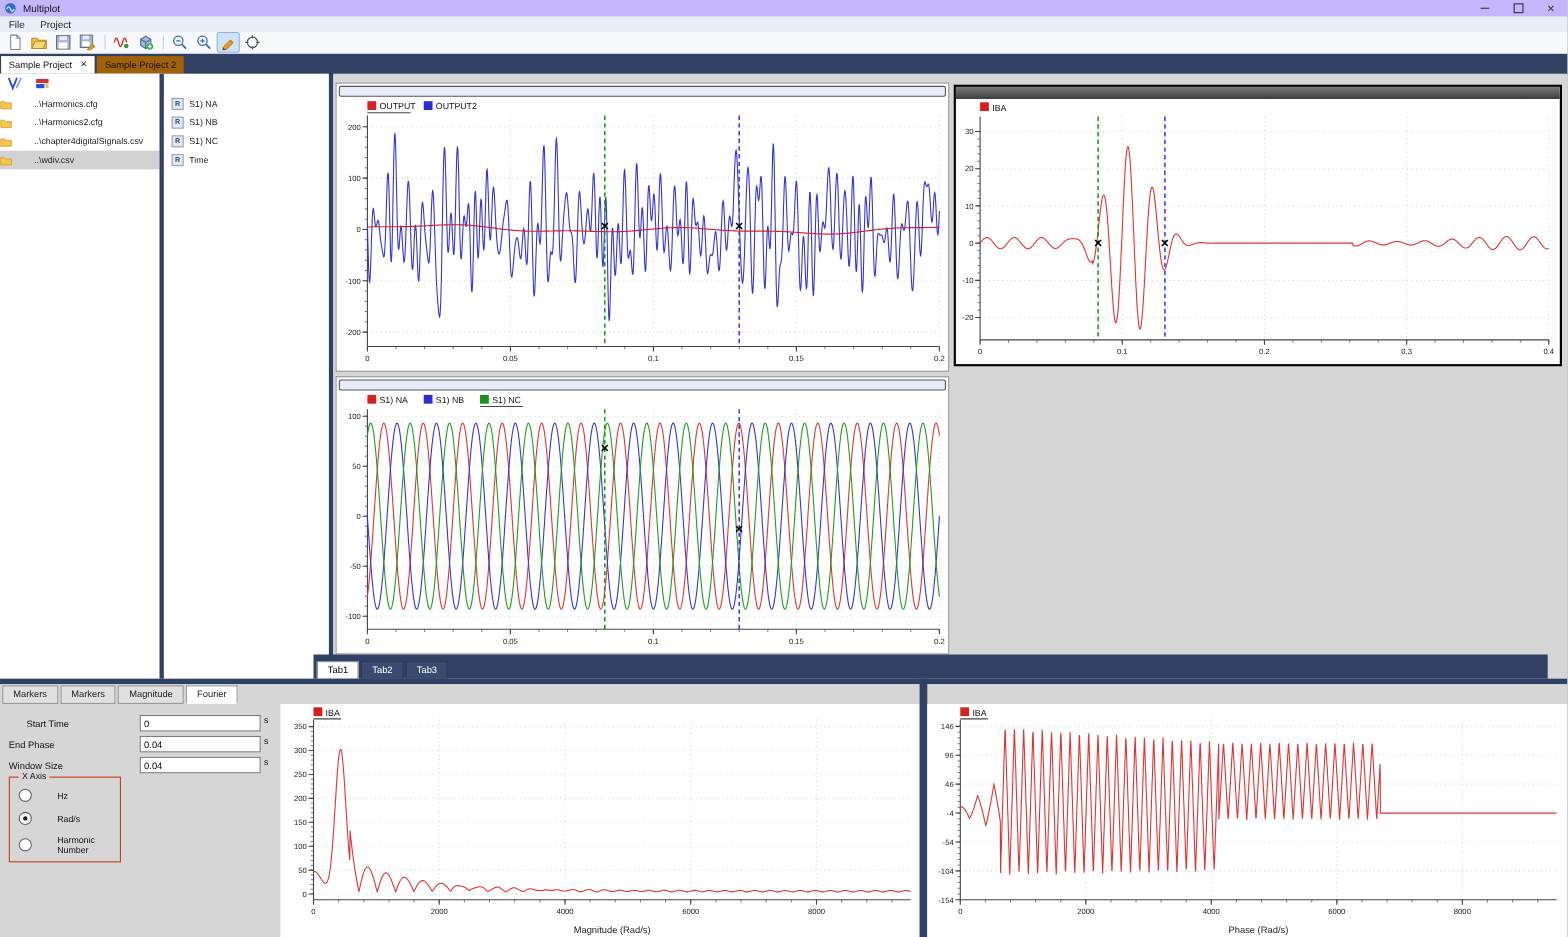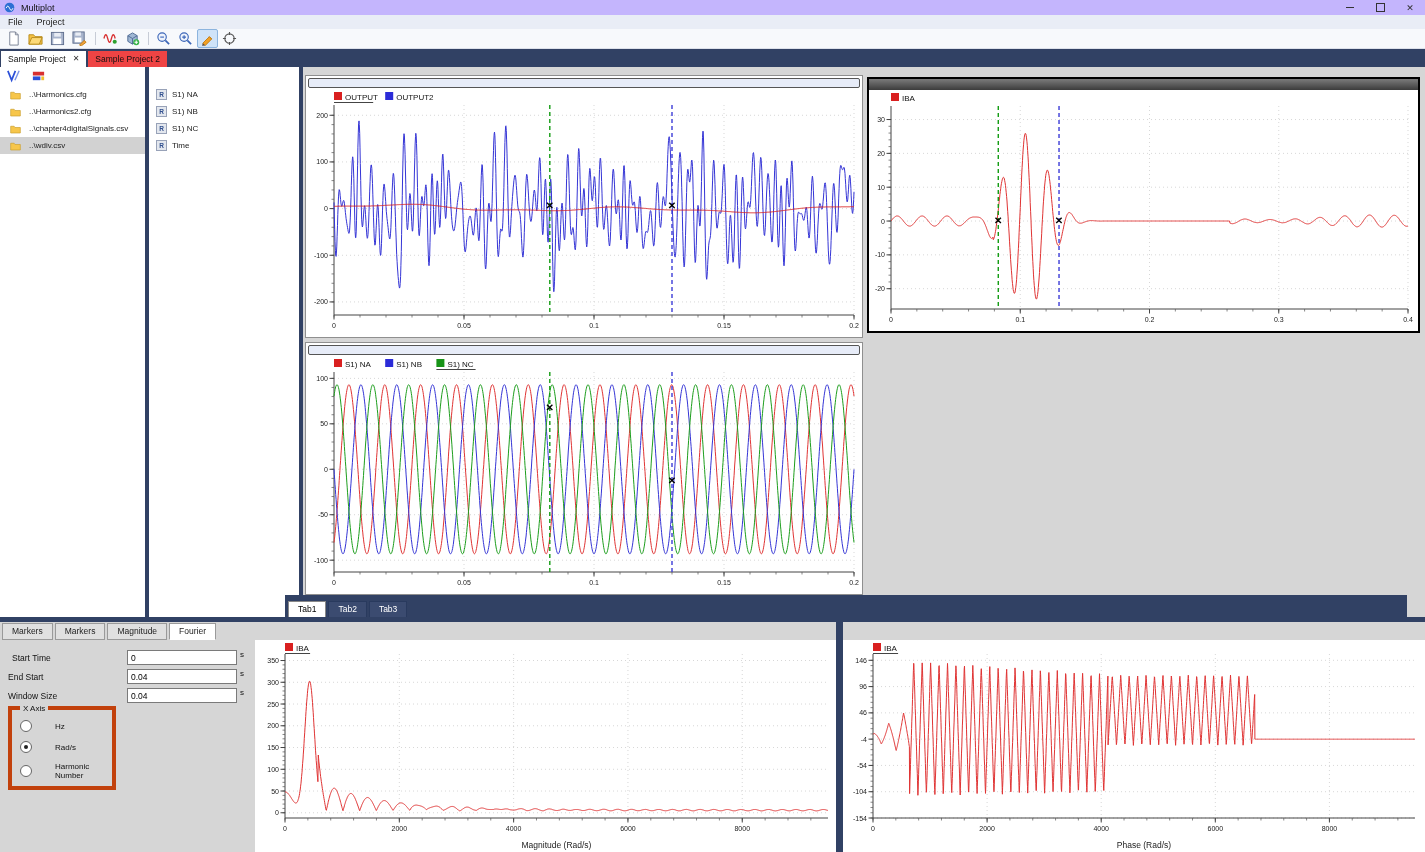--- a/index.html
+++ b/index.html
@@ -14,28 +14,28 @@
   .minbar{width:8px;height:1px;background:#333}
   .resbox{width:7px;height:7px;border:1px solid #333}
   #menubar{left:0;top:15px;width:1425px;height:14px;background:#e9edf6;display:flex;align-items:center;gap:14px;padding-left:8px}
   .menu-item{font-size:9px;color:#222}
   #toolbar{left:0;top:29px;width:1425px;height:19px;background:#f7f9fc;display:flex;align-items:center;padding-left:3px;border-bottom:1px solid #dde1ea}
   .tool{width:19px;height:17px;display:flex;align-items:center;justify-content:center;border:1px solid transparent;border-radius:2px;margin-right:1px}
   .tool.active{background:#cfe3f8;border-color:#8cb4de}
   .tsep{width:1px;height:13px;background:#c7ccd6;margin:0 4px}
   
   #projtabs{left:0;top:49px;width:1425px;height:19px;background:#314164;display:flex;align-items:center;padding-left:1px}
-  .ptab{height:16px;padding:0 7px;display:flex;align-items:center;font-size:8.5px;background:#ef4444;margin-right:2px}
+  .ptab{height:16px;padding:0 7px;display:flex;align-items:center;font-size:8.5px;background:#a16207;margin-right:2px}
   .ptab.active{background:#fff}
   .ptab .x{margin-left:7px;font-size:8px;color:#333}
   
   #leftcol{left:0;top:67px;width:299px;height:550px;background:#fff}
   #lefttools{left:0;top:67px;width:145px;height:17px;background:#fff;display:flex;align-items:center;padding-left:3px;gap:4px}
   #filetree{left:0;top:86px;width:145px;height:529px}
-  .frow{height:17px;display:flex;align-items:center;font-size:8px;padding-left:10px;gap:8px;color:#222;white-space:nowrap}
+  .frow{height:17px;display:flex;align-items:center;font-size:8px;gap:20px;color:#222;white-space:nowrap}
   .frow.sel{background:#d2d2d2}
   #vdiv1{left:145px;top:67px;width:4px;height:550px;background:#314164}
   #signals{left:149px;top:86px;width:150px;height:529px;background:#fff}
   .srow{height:17px;display:flex;align-items:center;font-size:8px;padding-left:7px;gap:5px;color:#222}
   .badge{width:9px;height:9px;background:#e3e7ee;border:1px solid #98a2b8;color:#31508f;font-size:6.5px;font-weight:bold;display:flex;align-items:center;justify-content:center;flex:none}
   #vdiv2{left:299px;top:67px;width:4px;height:550px;background:#314164}
   
   #workspace{left:303px;top:67px;width:1122px;height:550px;background:#d6d6d6}
   .pwin{position:absolute;background:#fff;border:1px solid #8f8f8f;box-sizing:border-box}
   .range-bar{position:absolute;left:2px;top:2px;right:2px;height:8px;border:1px solid #555;background:#e7ecf8;border-radius:2px}
@@ -52,21 +52,21 @@
   .wtab.active{background:#fff;color:#000;border-color:#888}
   
   #dockstrip{left:0;top:617px;width:1425px;height:5px;background:#314164}
   #docktabs{left:0;top:622px;width:1425px;height:18px;background:#d6d6d6;display:flex;align-items:flex-end;padding-left:2px}
   .dtab{padding:2px 9px 3px;font-size:8.5px;margin-right:2px;background:#e0e0e0;border:1px solid #9a9a9a;color:#222}
   .dtab.active{background:#fff;border-bottom-color:#fff}
   #form{left:0;top:640px;width:255px;height:212px;background:#d6d6d6}
   .lbl{position:absolute;font-size:8.5px;color:#111}
   .fld{position:absolute;width:102px;height:13px;border:1px solid #7a7a7a;font-size:8.5px;padding:0 3px;background:#fff;font-family:"Liberation Sans",sans-serif}
   .unit{position:absolute;font-size:8px;color:#111}
-  #groupbox{position:absolute;left:8px;top:706px;width:100px;height:76px;border:4px solid #c2410c}
+  #groupbox{position:absolute;left:8px;top:706px;width:100px;height:76px;border:1px solid #c2410c}
   #groupbox .gtitle{position:absolute;top:-6px;left:8px;background:#d6d6d6;padding:0 3px;font-size:8px}
   .radiorow{position:absolute;left:8px;display:flex;align-items:center;gap:23px;font-size:8px}
   .radio{width:10px;height:10px;border:1px solid #666;border-radius:50%;background:#fff;position:relative;flex:none}
   .radio.sel:after{content:"";position:absolute;left:2.5px;top:2.5px;width:4px;height:4px;background:#222;border-radius:50%}
   #pane-mag{left:255px;top:640px;width:581px;height:212px;background:#fff}
   #vdiv3{left:836px;top:617px;width:7px;height:235px;background:#314164}
   #pane-phase{left:843px;top:640px;width:582px;height:212px;background:#fff}
   .chartfill{position:absolute;left:0;top:0;right:0;bottom:0}
 </style>
 </head>
@@ -538,24 +538,24 @@
   <div id="dockstrip" class="abs"></div>
 
   <div id="docktabs" class="abs">
     <div class="dtab">Markers</div>
     <div class="dtab">Markers</div>
     <div class="dtab">Magnitude</div>
     <div class="dtab active">Fourier</div>
   </div>
 
   <div id="form" class="abs"></div>
-  <span class="lbl" style="left:12px;top:653px">Start Time</span>
+  <span class="lbl" style="left:24px;top:653px">Start Time</span>
   <input class="fld" style="left: 127px; top: 650px;" value="0">
   <span class="unit" style="left:240px;top:650px">s</span>
-  <span class="lbl" style="left:8px;top:672px">End Start</span>
+  <span class="lbl" style="left:8px;top:672px">End Phase</span>
   <input class="fld" style="left: 127px; top: 669px;" value="0.04">
   <span class="unit" style="left:240px;top:669px">s</span>
   <span class="lbl" style="left:8px;top:691px">Window Size</span>
   <input class="fld" style="left: 127px; top: 688px;" value="0.04">
   <span class="unit" style="left:240px;top:688px">s</span>
 
   <div id="groupbox">
     <span class="gtitle">X Axis</span>
     <div class="radiorow" style="top:10px">
       <span class="radio" id="r0"></span>

